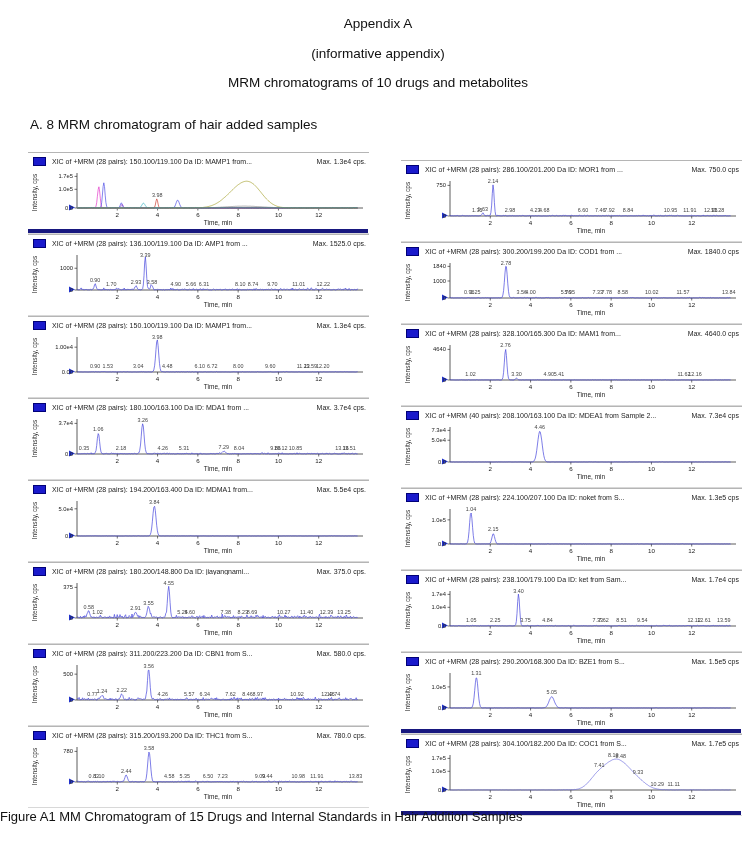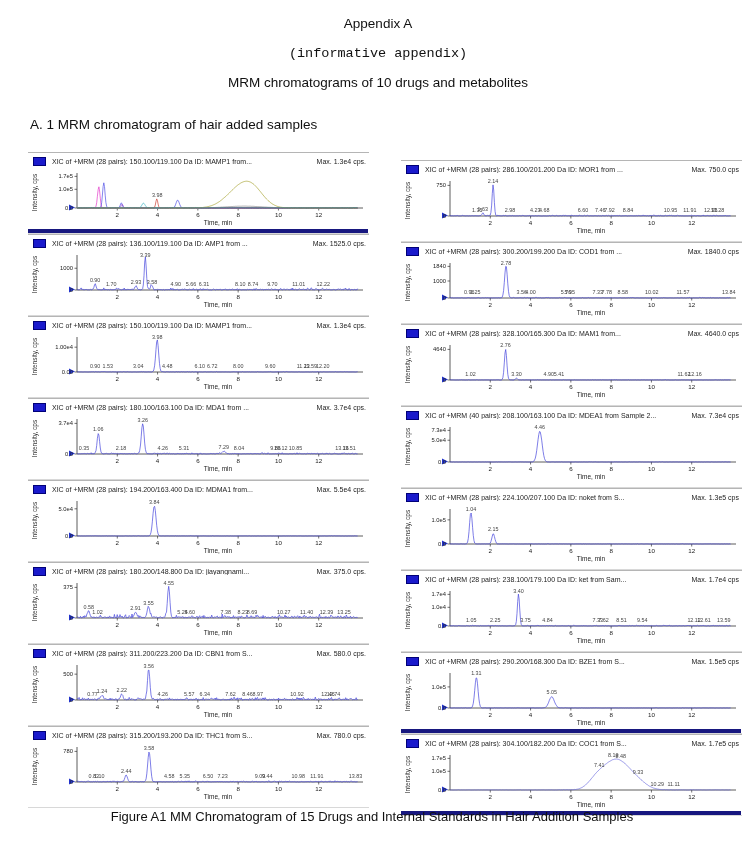--- a/index.html
+++ b/index.html
@@ -2,21 +2,21 @@
 <html><head>
 <meta charset="utf-8">
 <style>
   html,body{margin:0;padding:0;}
   body{
     width:744px;height:848px;background:#ffffff;position:relative;
     font-family:"Liberation Sans",sans-serif;color:#111;overflow:hidden;
   }
   .hdr{ text-align:center; font-size:13.5px;padding-left:12px; }
   #title1{padding-top:16px;}
-  #title2{padding-top:15px;font-family:Liberation Mono, monospace;}
+  #title2{padding-top:15px;}
   #title3{padding-top:14px;}
   .section{ margin:27px 0 0 30px; font-size:13.5px; }
   .cols{ display:flex; margin:20px 0 0 28px; gap:32px; }
   .col{ width:341px; display:flex; flex-direction:column; }
   #col-right{ padding-top:8px; }
   .panel{
     height:80px; position:relative; background:#fff;
     border-top:1px solid #b5b5b5; border-bottom:1px solid #d8d8d8;
   }
   .tbar{
@@ -26,30 +26,30 @@
   .ticon{ width:11px; height:7px; flex:none; background:#1a1acc; border:1px solid #000078; margin-right:6px; }
   .ttl{ overflow:hidden; }
   .tmax{ margin-left:auto; padding-left:6px; }
   .pbody{ position:relative; height:60px; }
   .ylab{
     position:absolute; left:-14px; top:20px; width:42px; height:9px;
     font-size:6.5px; color:#333; text-align:center; transform:rotate(-90deg);
   }
   .plot{ position:absolute; left:13px; top:0; }
   .navybar{ height:4px; background:#17177f; margin:1px 1px 0 0; }
-  .caption{ position:absolute; bottom:24px; width:100%; text-align:center; font-size:13px; }
+  .caption{ position:absolute; bottom:24px; width:100%; font-size:13px; }
 </style>
 </head>
 <body>
 
 <div class="hdr" id="title1">Appendix A</div>
 <div class="hdr" id="title2">(informative appendix)</div>
 <div class="hdr" id="title3">MRM chromatograms of 10 drugs and metabolites</div>
 
-<div class="section">A. 1  MRM chromatogram of hair added samples</div>
+<div class="section">A. 8  MRM chromatogram of hair added samples</div>
 
 <div class="cols">
   <div class="col" id="col-left">
       <article class="panel">
         <div class="tbar">
           <span class="ticon"></span>
           <span class="ttl">XIC of +MRM (28 pairs): 150.100/119.100 Da ID: MAMP1 from...</span>
           <span class="tmax">Max. 1.3e4 cps.</span>
         </div>
         <div class="pbody">

